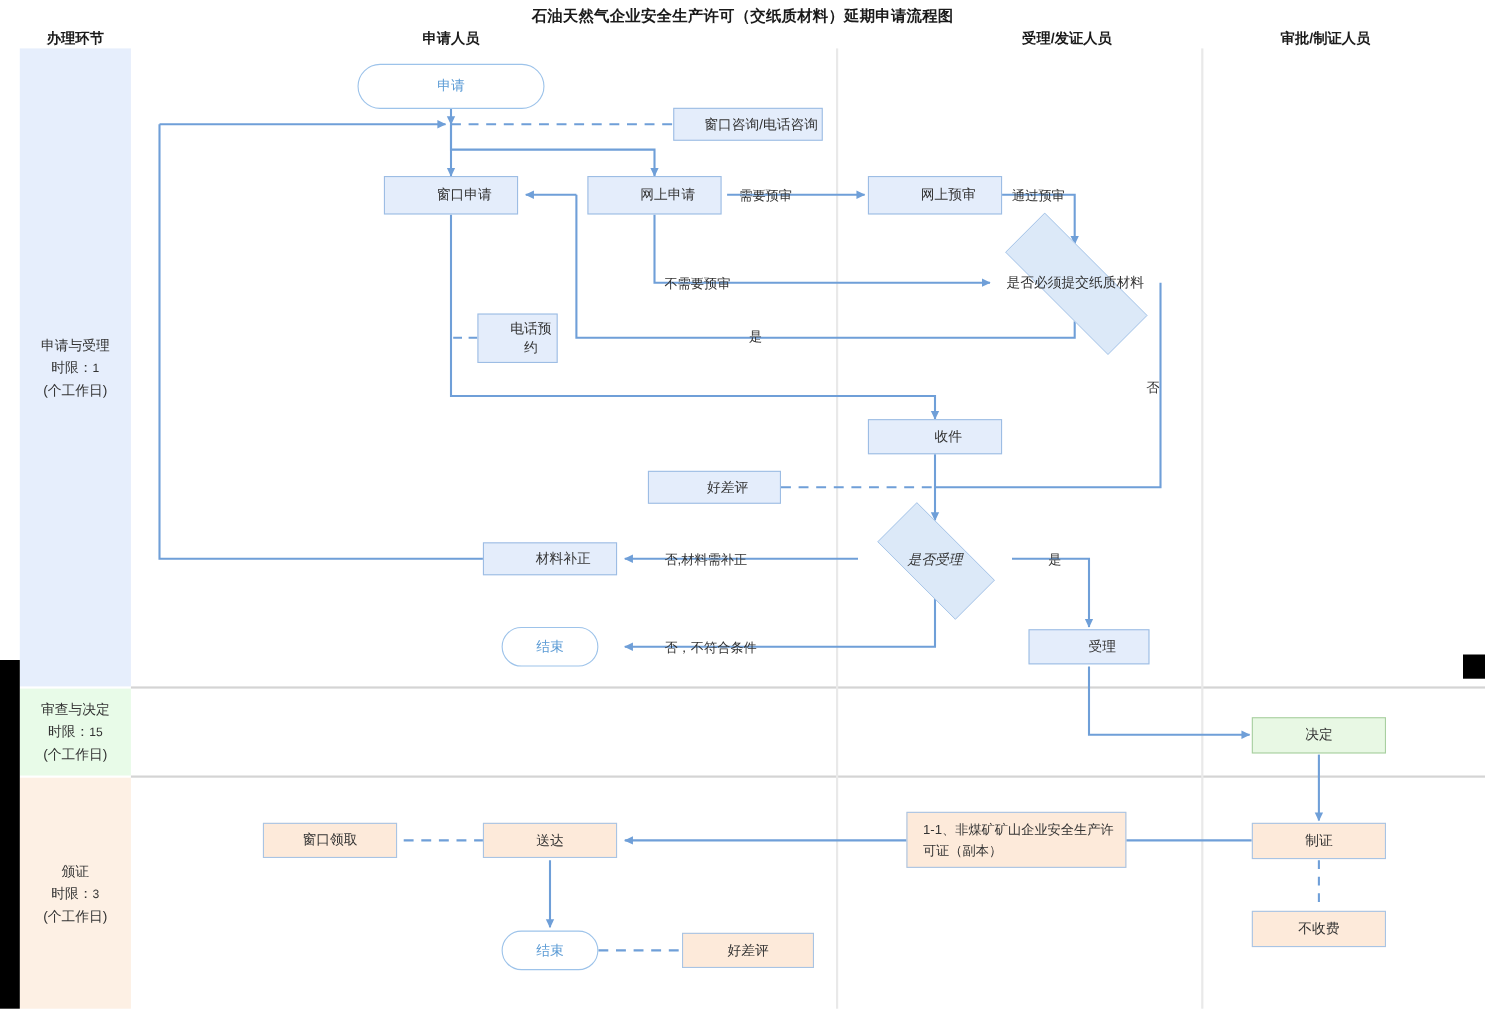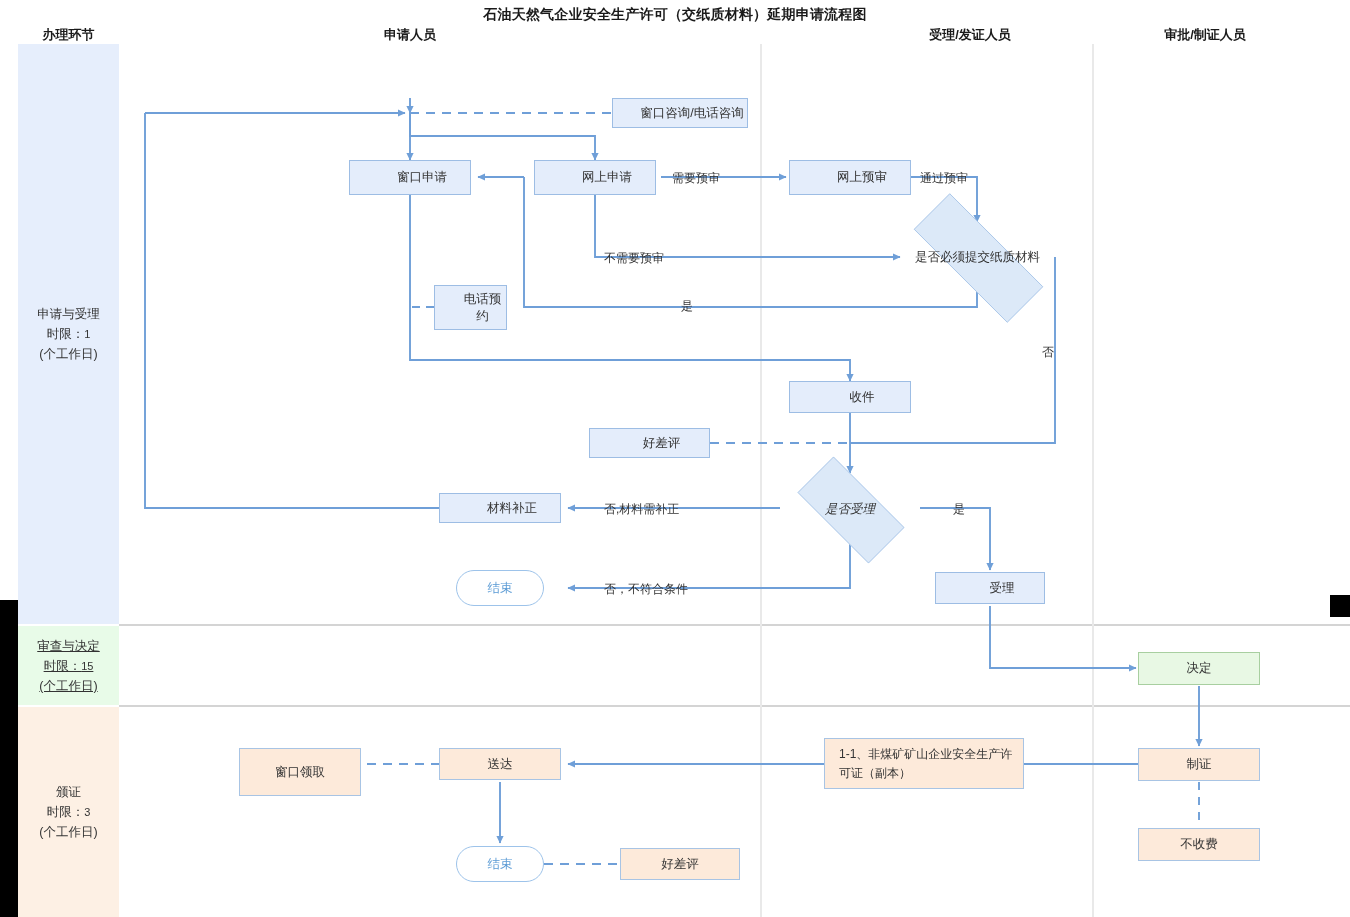--- a/index.html
+++ b/index.html
@@ -20,21 +20,21 @@
     text-align:center;white-space:nowrap;
   }
 
   
   .lane{
     position:absolute;left:18px;width:101px;
     display:flex;align-items:center;justify-content:center;text-align:center;
     font-size:12.5px;line-height:20px;color:#333;
   }
   .lane-apply{background:#e6eefc;}
-  .lane-review{background:#e8fbe8;text-decoration:underline;}
+  .lane-review{background:#e8fbe8;}
   .lane-issue{background:#fdf0e4;}
   .lane-text{padding:0 4px;}
   .lane-text .num{font-size:11px;}
 
   .blackbar{position:absolute;left:0;top:600px;width:18px;height:317px;background:#000;}
   .blackbar2{position:absolute;left:1330px;top:595px;width:20px;height:22px;background:#000;}
 
   .divider{position:absolute;left:119px;width:1231px;height:2px;background:#d4d4d4;}
   .vdivider{position:absolute;top:44px;width:2px;height:873px;background:#e9e9e9;}
 
@@ -168,20 +168,21 @@
       <path d="M1138,764 L568,764" marker-end="url(#ah)"></path>
 
       <path d="M440,764 L362,764" stroke-dasharray="9,7"></path>
 
       <path d="M500,782 L500,843" marker-end="url(#ah)"></path>
 
       <path d="M544,864 L620,864" stroke-dasharray="9,7"></path>
     </g>
   </svg>
 
+  <div class="node terminator" style="left:325px;top:58px;width:170px;height:41px;">申请</div>
 
   <div class="node box-blue" style="left:612px;top:98px;width:136px;height:30px;">窗口咨询/电话咨询</div>
 
   <div class="node box-blue" style="left:349px;top:160px;width:122px;height:35px;">窗口申请</div>
 
   <div class="node box-blue" style="left:534px;top:160px;width:122px;height:35px;">网上申请</div>
 
   <div class="node box-blue" style="left:789px;top:160px;width:122px;height:35px;">网上预审</div>
 
   <div class="node box-blue" style="left:434px;top:285px;width:73px;height:45px;">电话预约</div>
@@ -212,21 +213,21 @@
   <div class="node box-orange" style="left:1138px;top:748px;width:122px;height:33px;">制证</div>
 
   <div class="node box-orange" style="left:1138px;top:828px;width:122px;height:33px;">不收费</div>
 
   <div class="node txtbox" style="left:824px;top:738px;width:200px;height:51px;">
     <div>1-1、非煤矿矿山企业安全生产许可证（副本）</div>
   </div>
 
   <div class="node box-orange" style="left:439px;top:748px;width:122px;height:32px;">送达</div>
 
-  <div class="node box-orange" style="left:239px;top:748px;width:122px;height:48px;">窗口领取</div>
+  <div class="node box-orange" style="left:239px;top:748px;width:122px;height:32px;font-family:Liberation Mono, monospace;">窗口领取</div>
 
   <div class="node terminator" style="left:456px;top:846px;width:88px;height:36px;">结束</div>
 
   <div class="node box-orange" style="left:620px;top:848px;width:120px;height:32px;">好差评</div>
 
   <div class="edgelabel" style="left:672px;top:170px;">需要预审</div>
   <div class="edgelabel" style="left:920px;top:170px;">通过预审</div>
   <div class="edgelabel" style="left:604px;top:250px;">不需要预审</div>
   <div class="edgelabel" style="left:681px;top:298px;">是</div>
   <div class="edgelabel" style="left:1042px;top:344px;">否</div>

